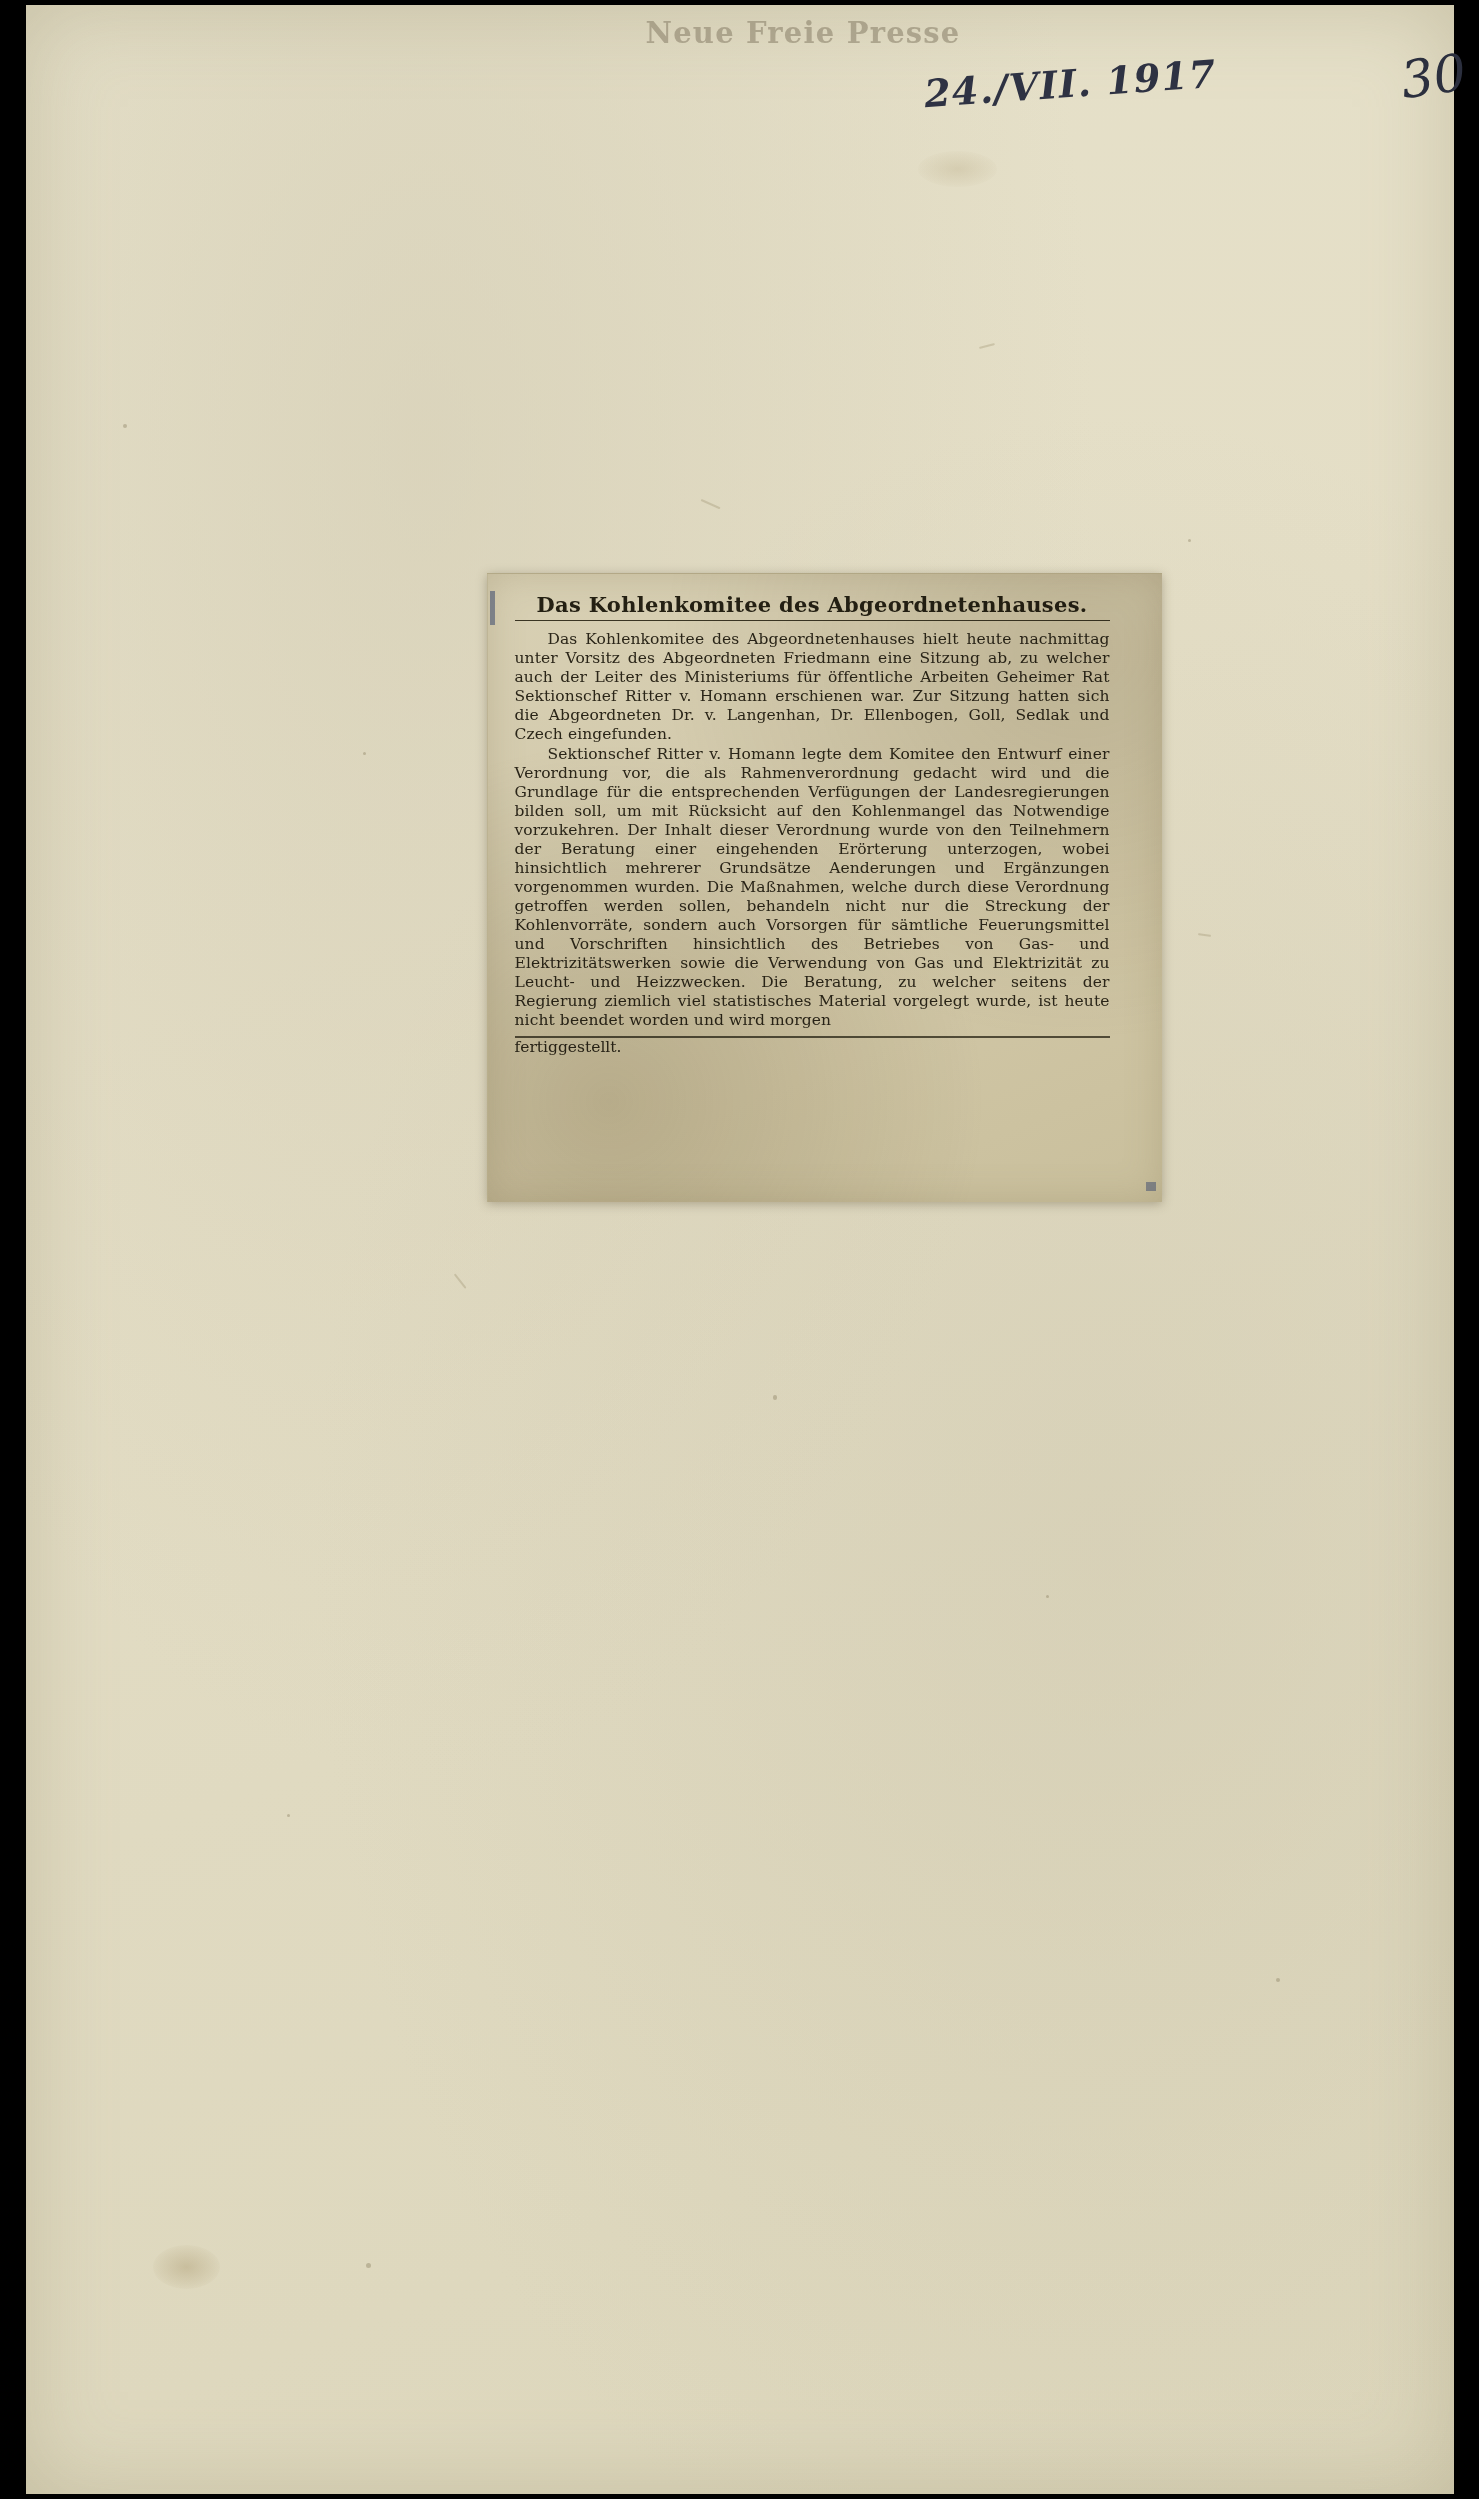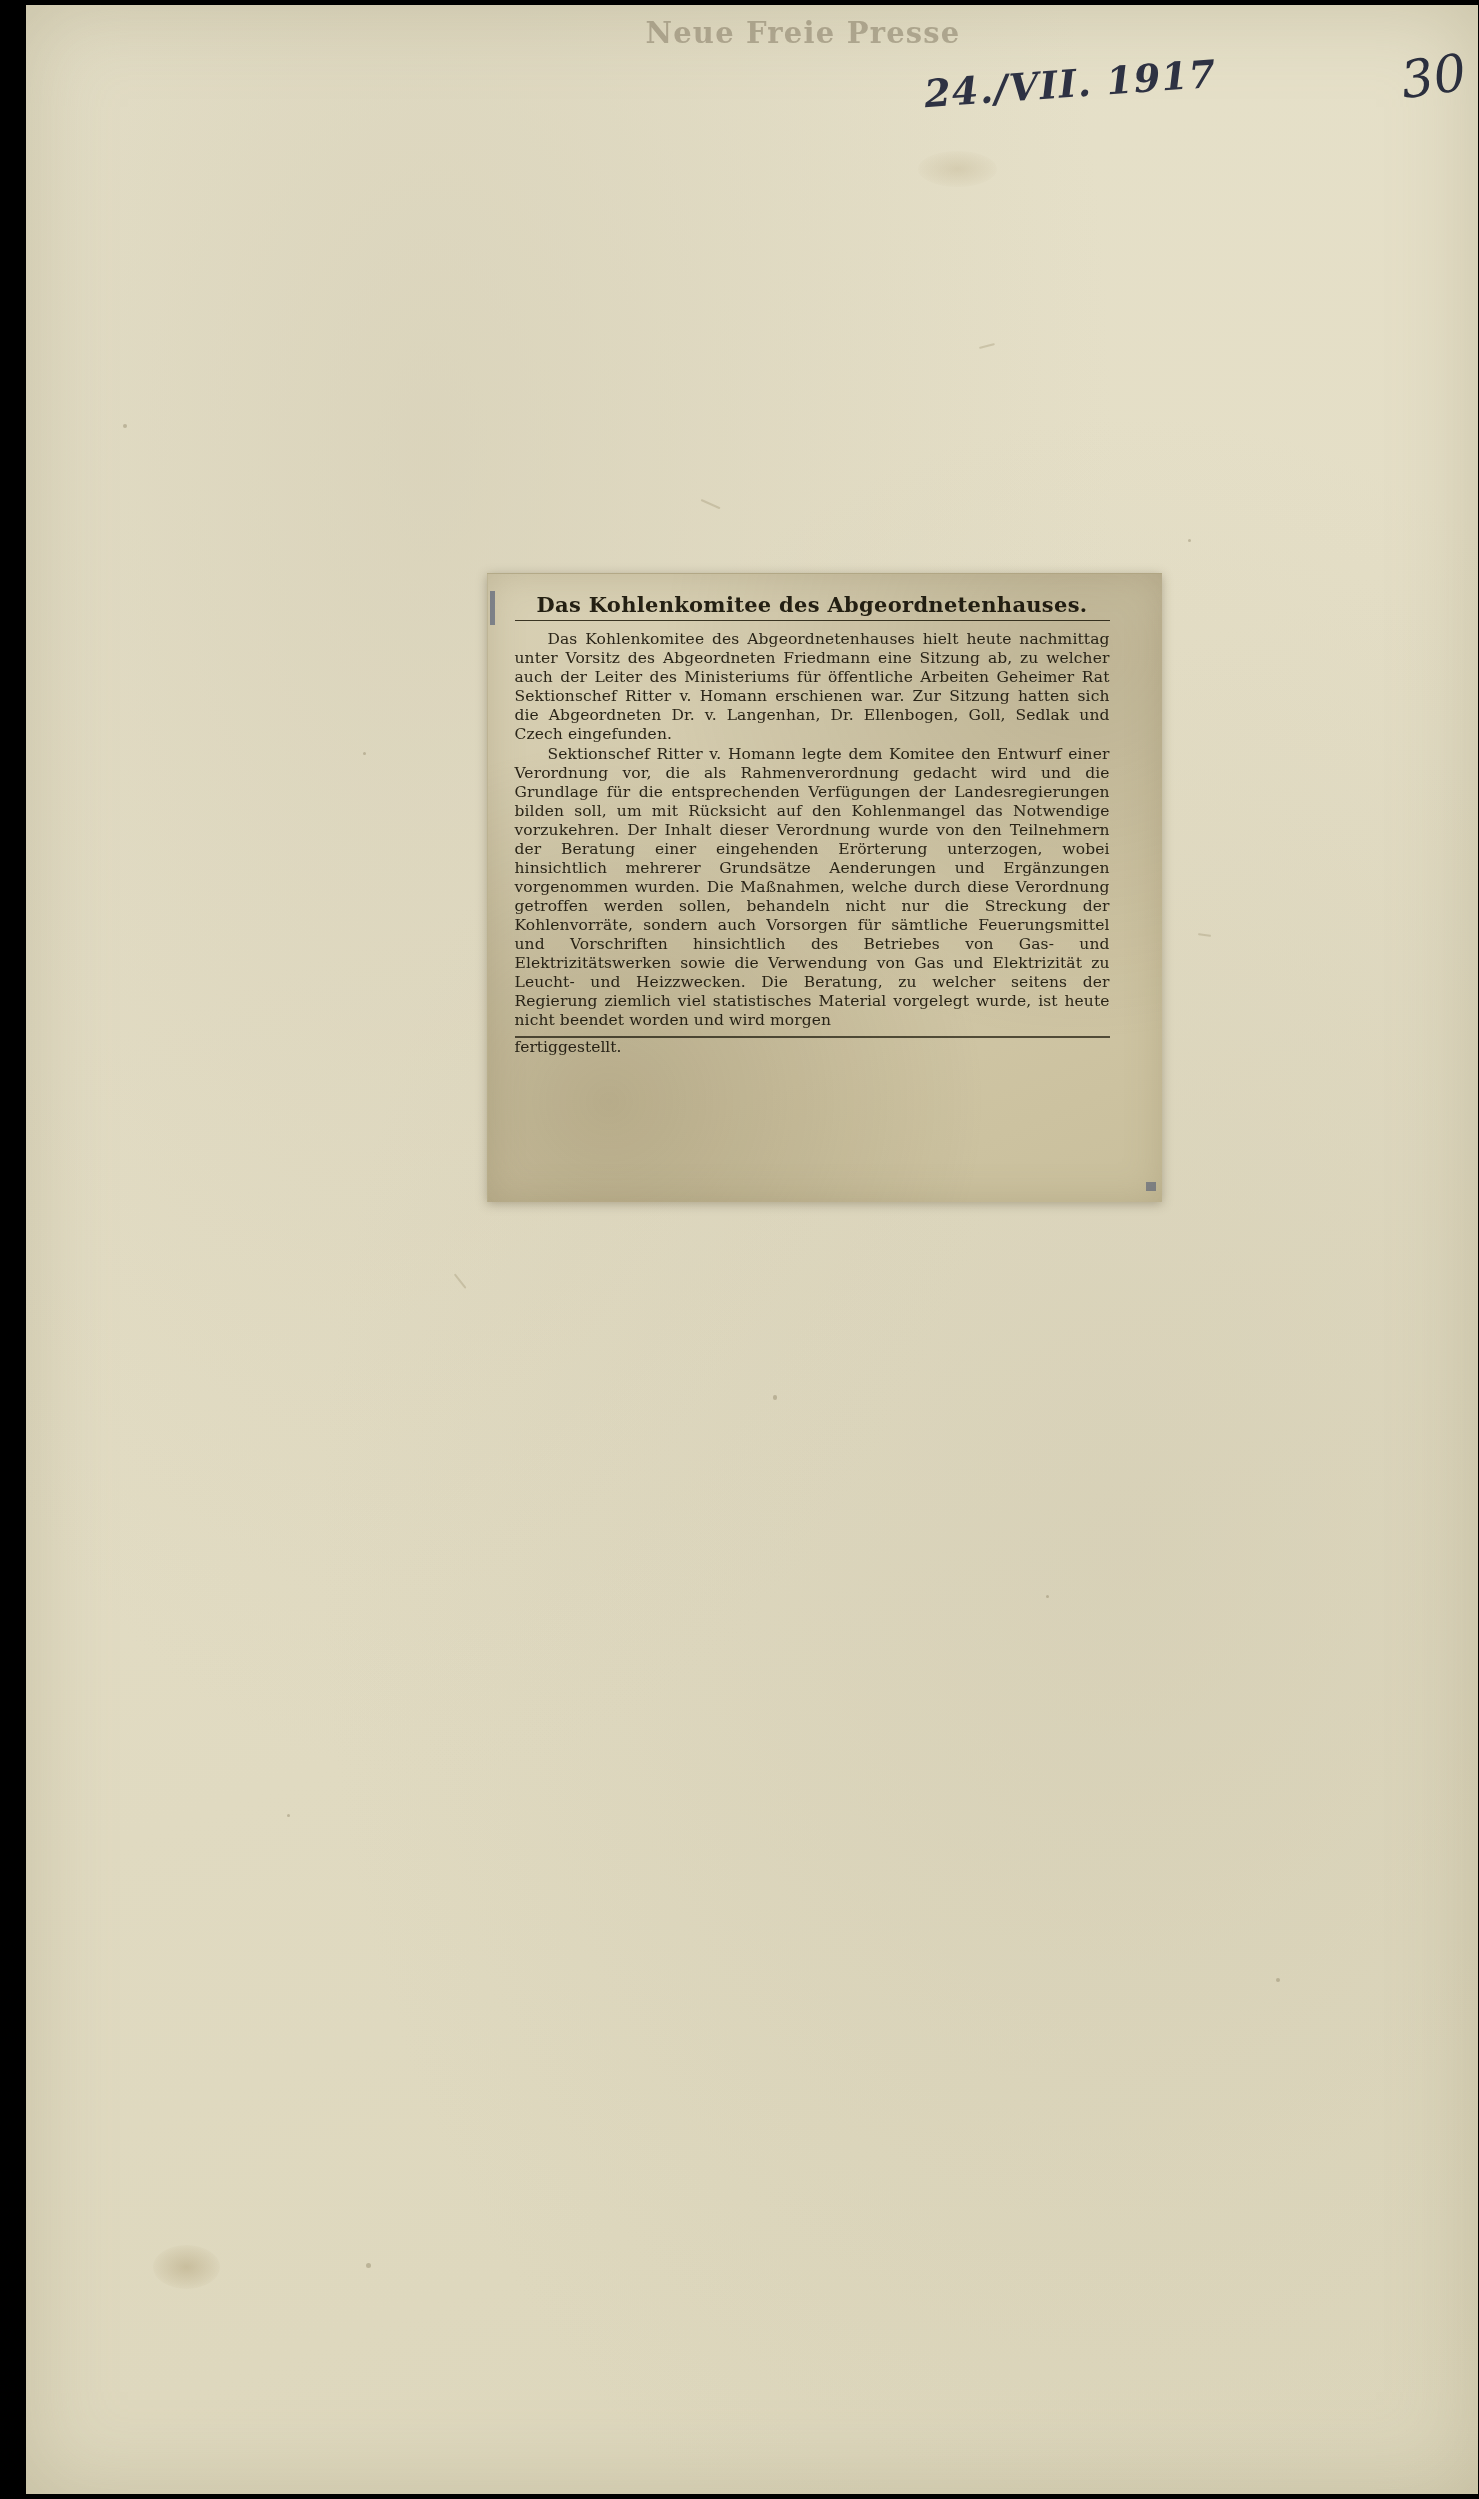--- a/index.html
+++ b/index.html
@@ -19,21 +19,20 @@
     position: absolute;
     left: 25.5px;
     top: 4.9px;
     width: 1428px;
     height: 2489px;
     background:
       radial-gradient(ellipse at 28% 18%, rgba(210,203,178,0.55) 0%, rgba(210,203,178,0) 46%),
       radial-gradient(ellipse at 76% 62%, rgba(205,198,172,0.45) 0%, rgba(205,198,172,0) 52%),
       linear-gradient(160deg, #e6e1ca 0%, #e4dec6 35%, #e0dac1 62%, #dcd6bb 100%);
     box-shadow: inset 0 0 85px rgba(150,140,105,0.35);
-    padding-left: 24px;
   }
 
   
   .speck {
     position: absolute;
     background: rgba(110,96,62,0.30);
     border-radius: 50%;
   }
   .fiber {
     position: absolute;

